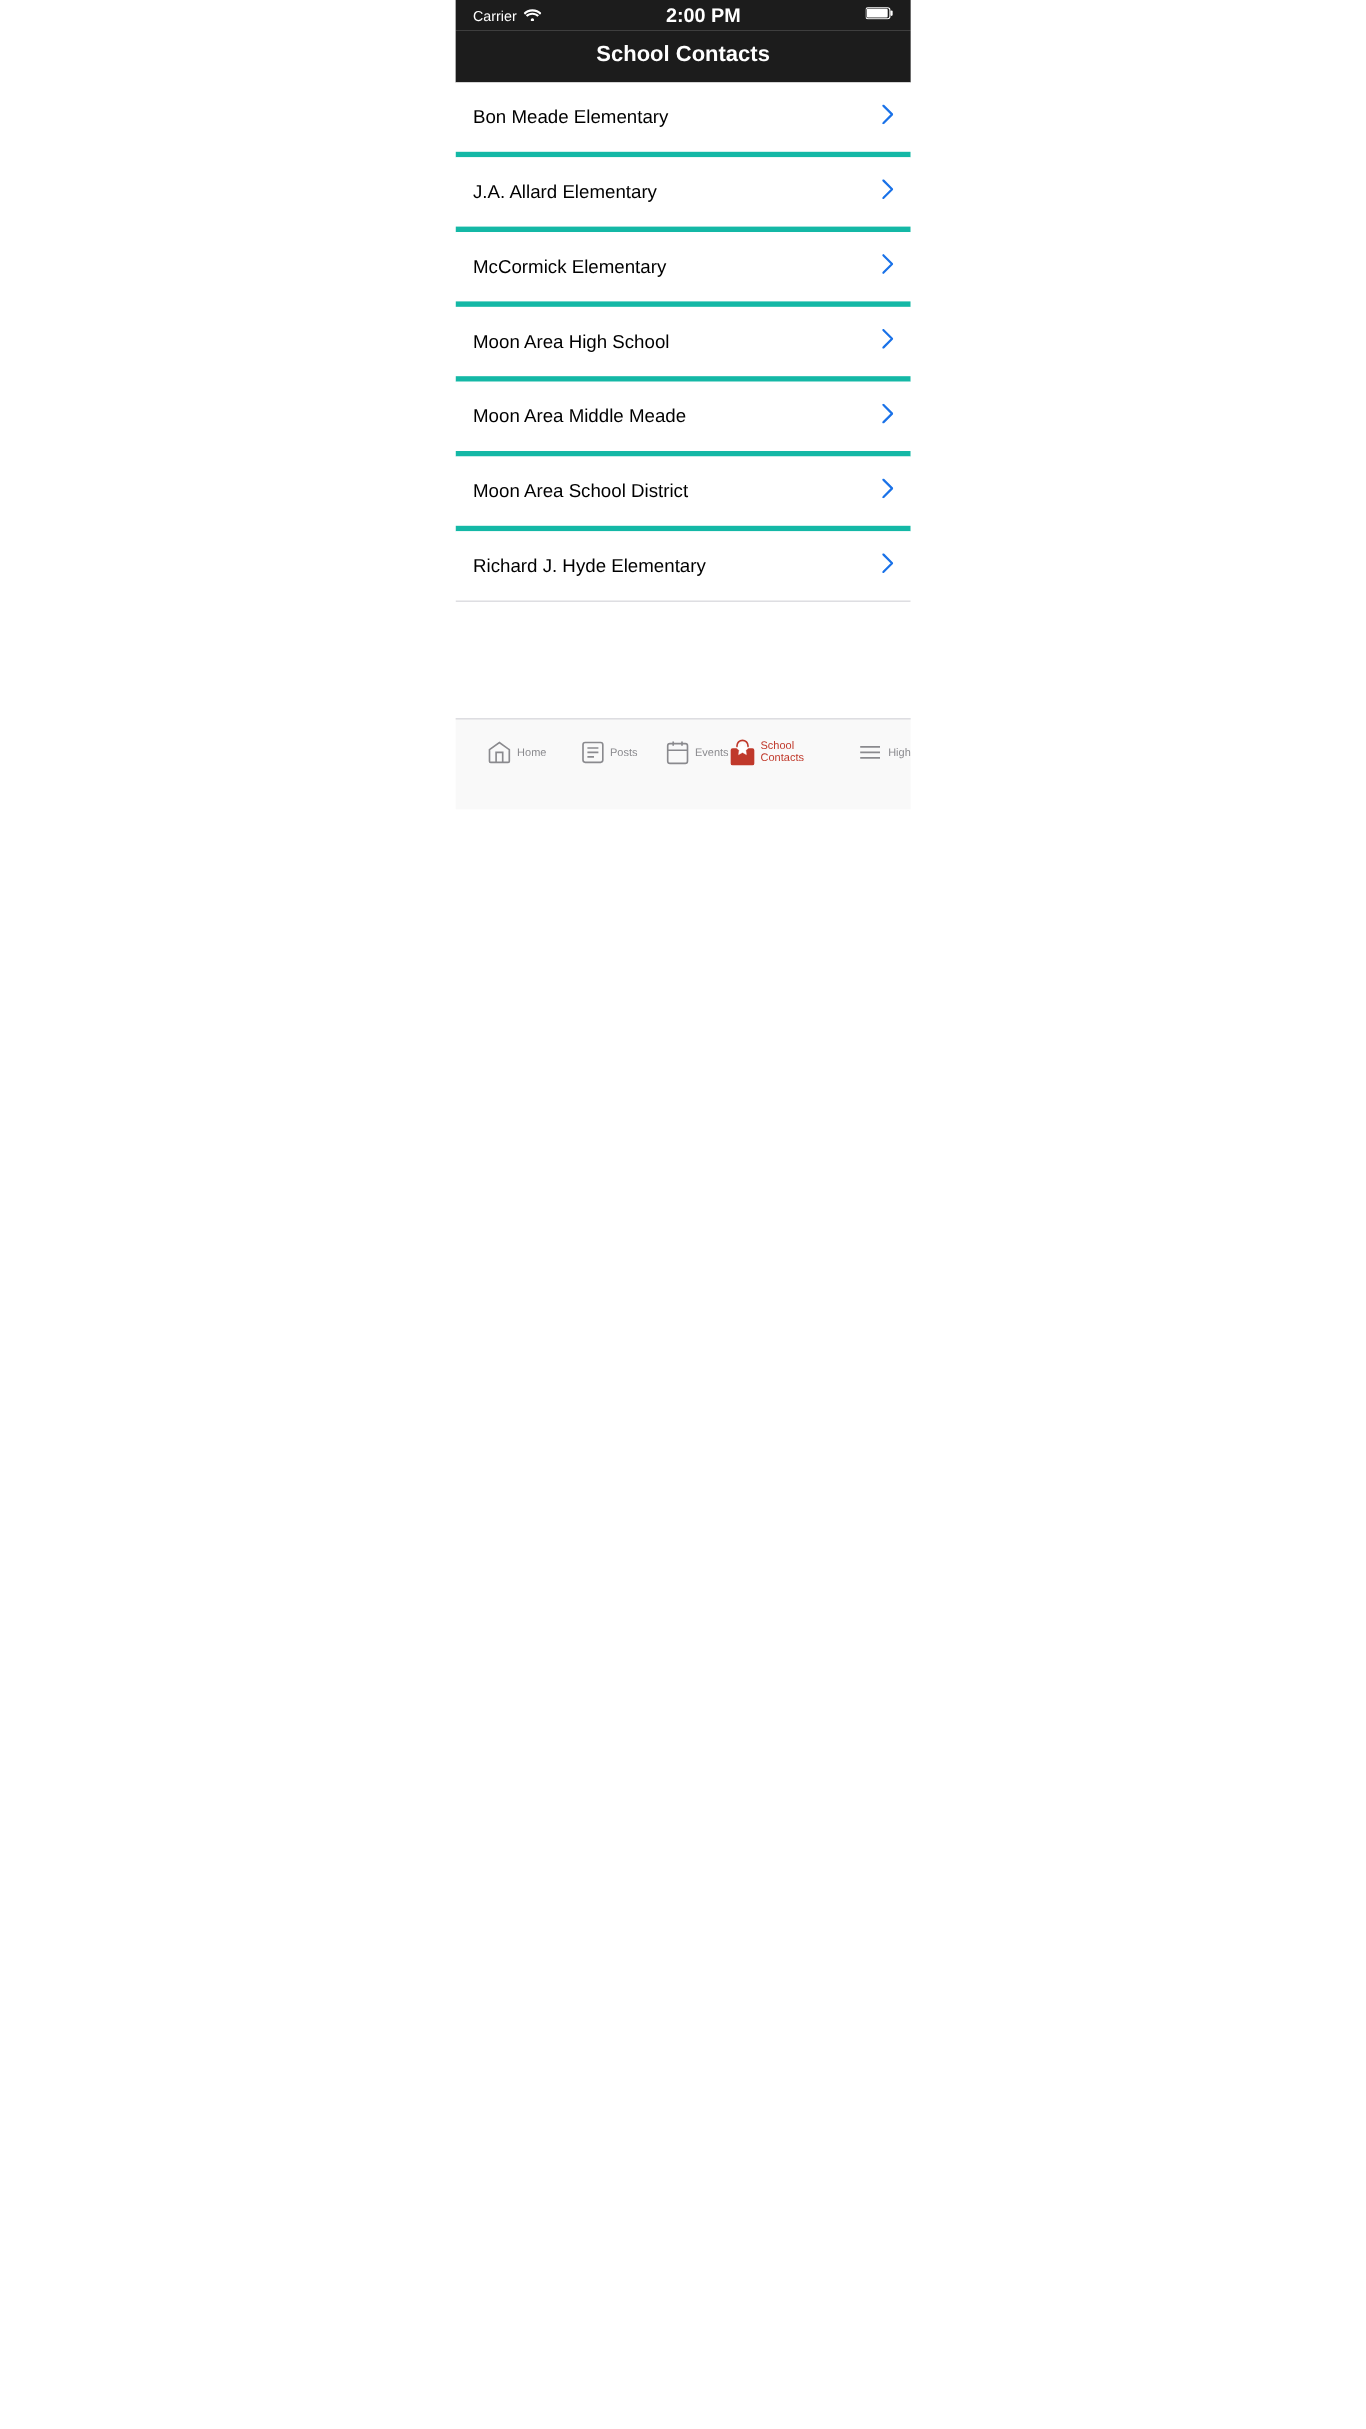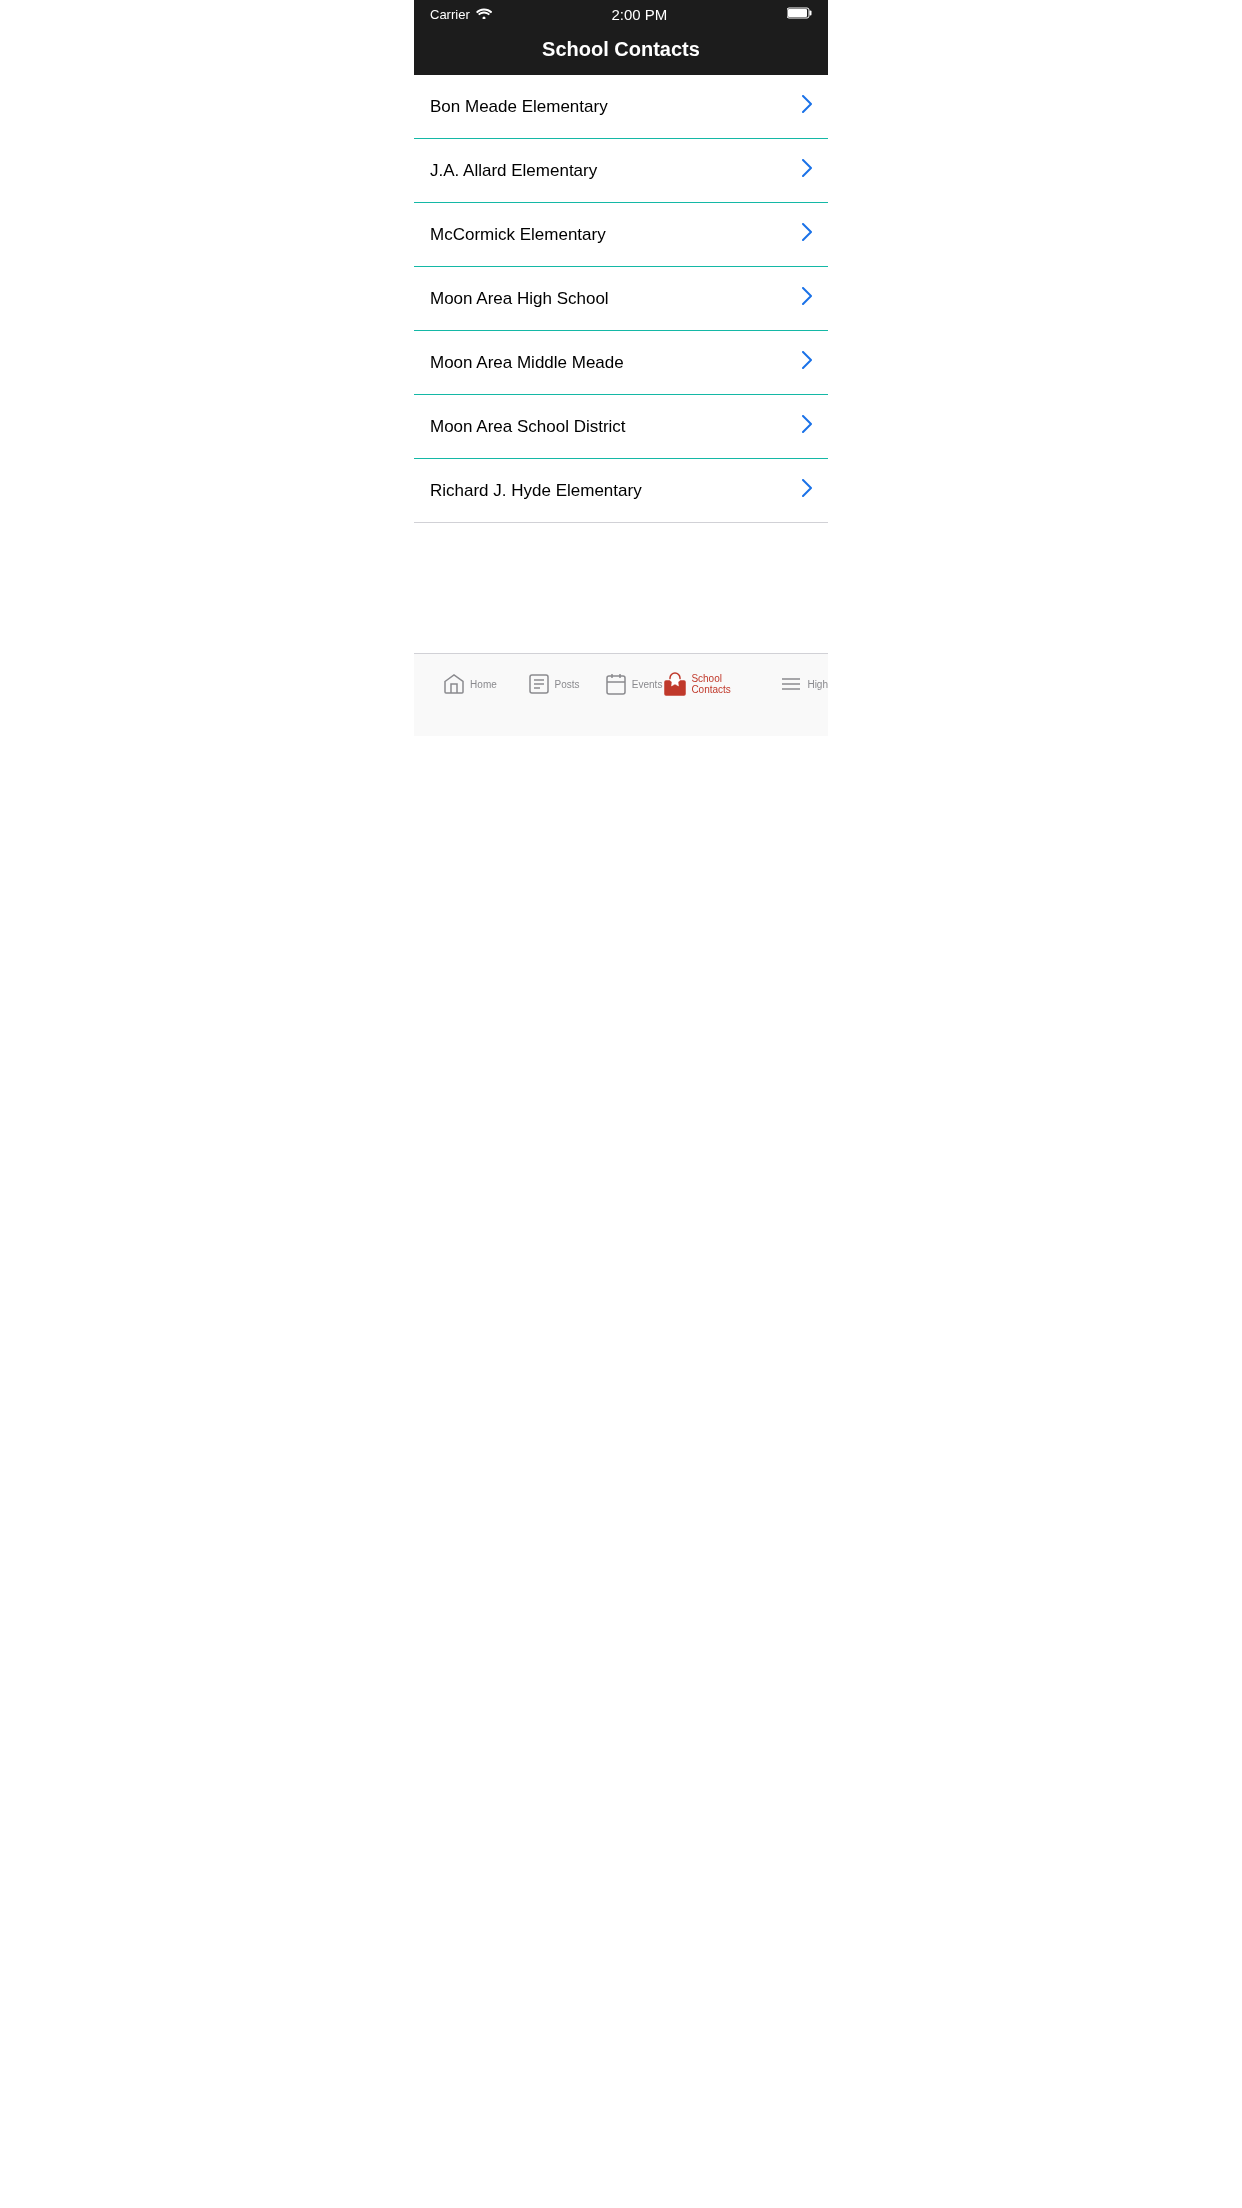--- a/index.html
+++ b/index.html
@@ -35,22 +35,22 @@
 
     .status-left {
       display: flex;
       align-items: center;
       gap: 6px;
       font-size: 13px;
       font-weight: 500;
     }
 
     .status-center {
-      font-size: 15px;
-      font-weight: 400;
+      font-size: 18px;
+      font-weight: 700;
     }
 
     .status-right {
       display: flex;
       align-items: center;
       gap: 4px;
     }
 
     .wifi-icon svg, .battery-icon svg {
       fill: white;
@@ -78,21 +78,21 @@
     }
 
     
     .list-item {
       display: flex;
       align-items: center;
       justify-content: space-between;
       padding: 20px 16px;
       background: #ffffff;
       cursor: pointer;
-      border-bottom: 1px solid #14b8a6;
+      border-bottom: 5px solid #14b8a6;
     }
 
     .list-item:last-child {
       border-bottom: 1px solid #d1d1d6;
     }
 
     .list-item-label {
       font-size: 17px;
       color: #000000;
       font-weight: 400;

